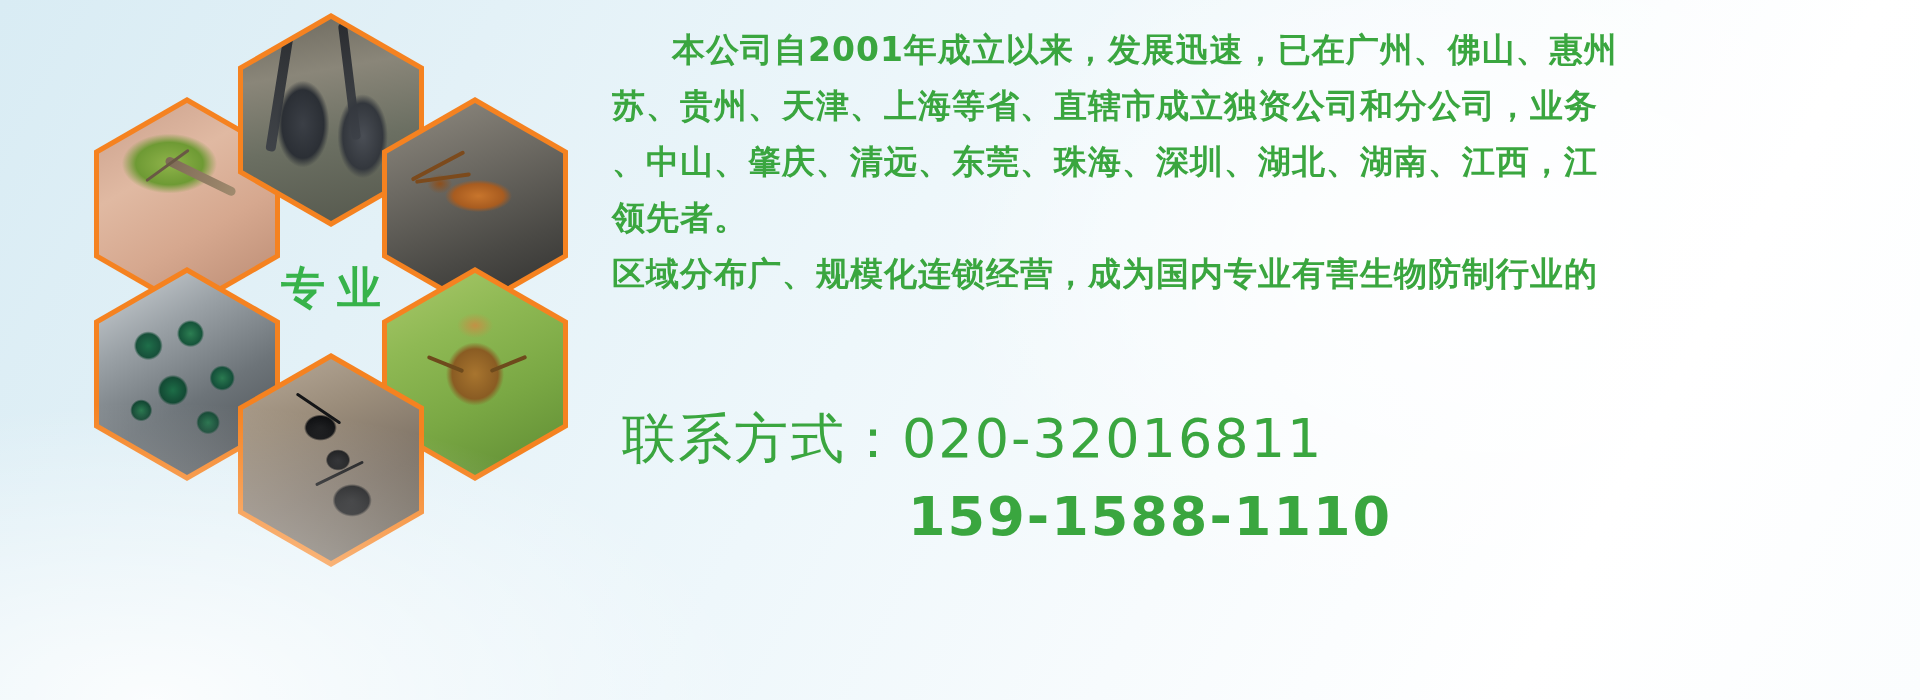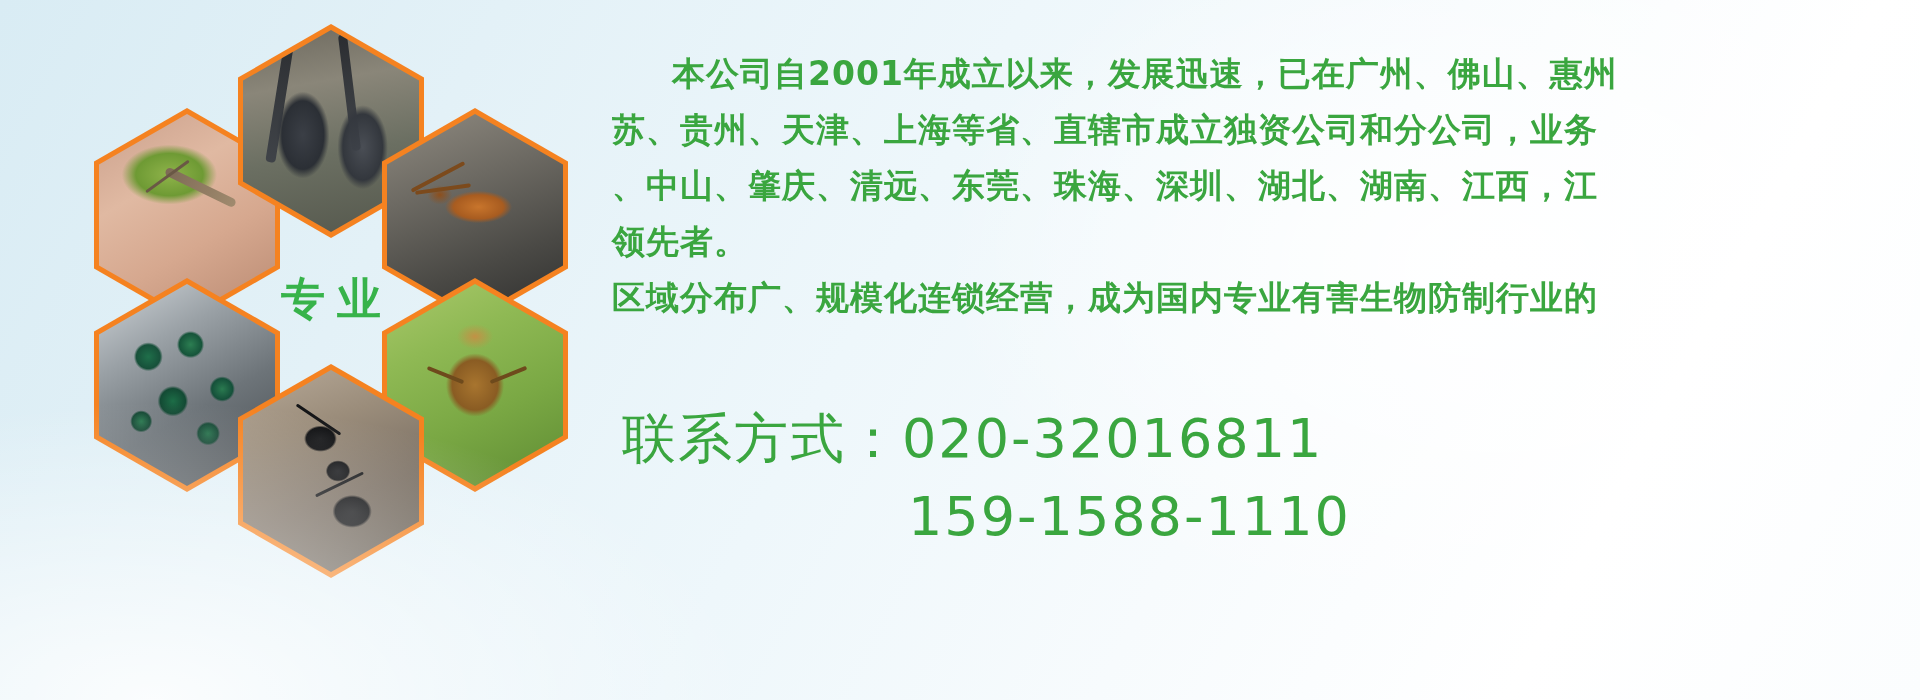--- a/index.html
+++ b/index.html
@@ -15,21 +15,21 @@
     overflow:hidden;
   }
   
   #banner::after{
     content:"";position:absolute;left:0;bottom:0;width:760px;height:300px;
     background:radial-gradient(ellipse at 20% 100%, rgba(255,255,255,.85) 0%, rgba(255,255,255,0) 70%);
     pointer-events:none;
   }
 
   
-  .comb{position:absolute;left:60px;top:16px;width:540px;height:580px;}
+  .comb{position:absolute;left:60px;top:5px;width:540px;height:580px;}
   .cell{
     position:absolute;width:186px;height:214px;
     clip-path:polygon(50% 0%,100% 25%,100% 75%,50% 100%,0% 75%,0% 25%);
     background:#f58220;
     display:block;
   }
   .cell .inner{
     position:absolute;left:5px;top:6px;width:176px;height:202px;
     clip-path:polygon(50% 0%,100% 25%,100% 75%,50% 100%,0% 75%,0% 25%);
     overflow:hidden;
@@ -133,21 +133,21 @@
     content:"";position:absolute;left:28%;top:24%;width:30%;height:3px;background:#141517;
     transform:rotate(34deg);border-radius:2px;
   }
   .ph-ant::after{
     content:"";position:absolute;left:40%;top:56%;width:30%;height:3px;background:#141517;
     transform:rotate(-26deg);border-radius:2px;
   }
 
   
   .copy{
-    position:absolute;left:612px;top:46px;width:1268px;
+    position:absolute;left:612px;top:22px;width:1268px;
     color:#3aa63f;
   }
   .copy p{
     margin:0;
     font-size:33px;
     line-height:56px;
     letter-spacing:1px;
     font-weight:600;
     font-family:"DejaVu Sans","Liberation Sans",sans-serif;
     white-space:nowrap;
@@ -157,21 +157,21 @@
 
   .contact{
     position:absolute;left:622px;top:400px;width:1200px;
     color:#3aa63f;
     font-family:"DejaVu Sans","Liberation Sans",sans-serif;
   }
   .contact .line1{
     font-size:54px;line-height:78px;letter-spacing:2px;font-weight:500;white-space:nowrap;
   }
   .contact .line2{
-    font-size:54px;line-height:78px;letter-spacing:2px;font-weight:400;white-space:nowrap;
+    font-size:54px;line-height:78px;letter-spacing:2px;font-weight:700;white-space:nowrap;
     padding-left:286px;
   }
 </style>
 </head>
 <body>
 
 <div id="banner">
 
   <div class="comb">
 

